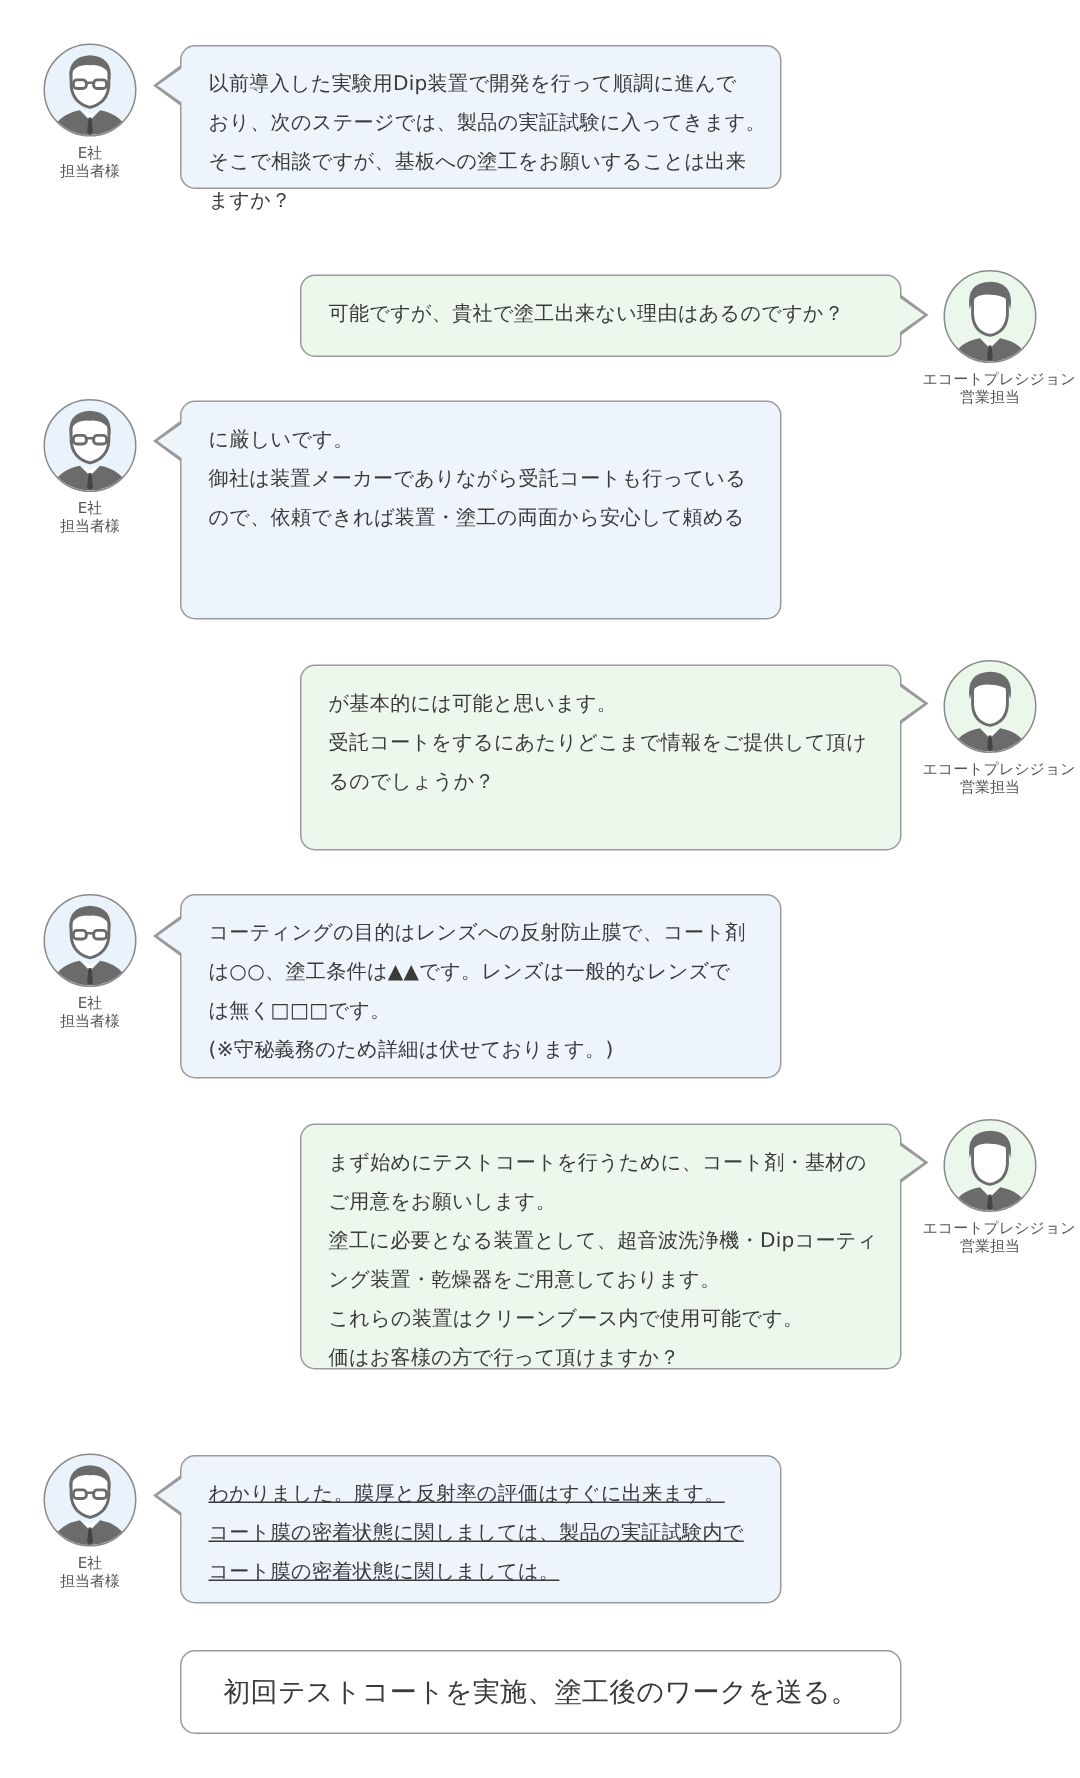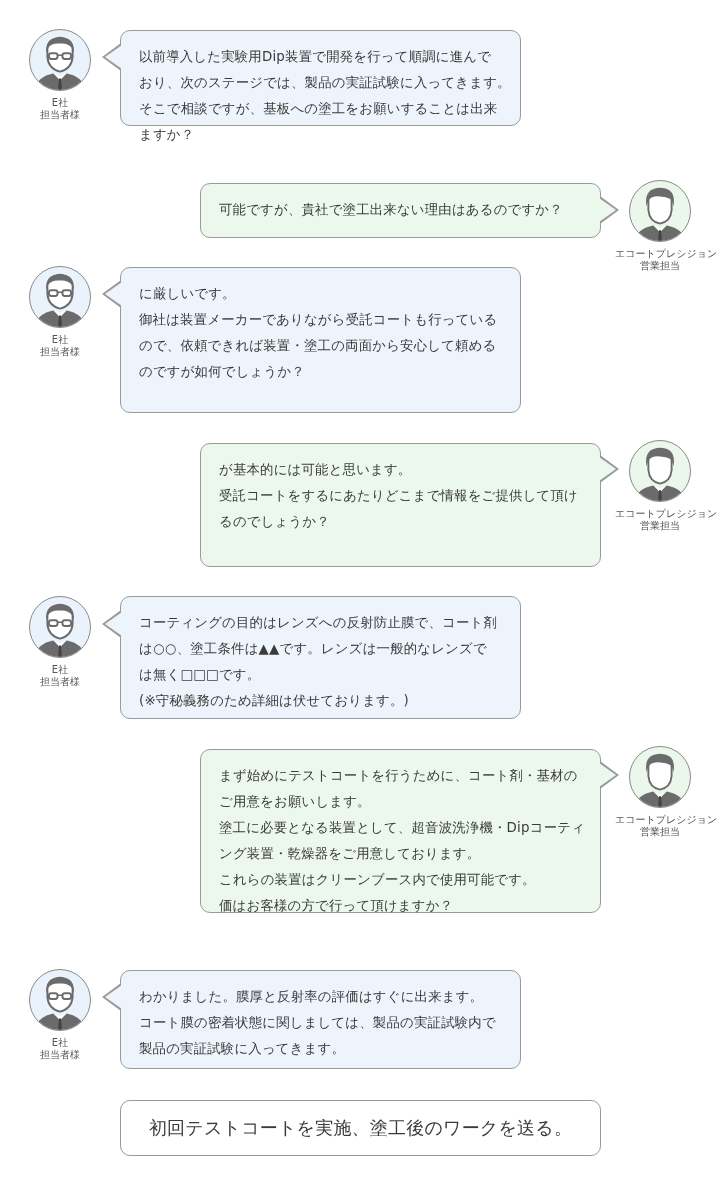--- a/index.html
+++ b/index.html
@@ -104,21 +104,20 @@
       </svg>
     </div>
     <div class="avatar-label">E社</div>
     <div class="avatar-label" style="margin-top:0;">担当者様</div>
   </div>
   <div class="tail left-outer" style="left:102px; top:280px;"></div>
   <div class="bubble client" style="left:120px; top:267px; width:401px; height:146px;">
     <span class="line">に厳しいです。</span>
     <span class="line">御社は装置メーカーでありながら受託コートも行っている</span>
     <span class="line">ので、依頼できれば装置・塗工の両面から安心して頼める</span>
-    <span class="line">のですが如何でしょうか？</span>
   </div>
   <div class="tail left-inner" style="left:105px; top:281.5px;"></div>
 </div>
 
 <div class="row" style="top:0;">
   <div class="bubble staff" style="left:200px; top:443px; width:401px; height:124px;">
     <span class="line">が基本的には可能と思います。</span>
     <span class="line">受託コートをするにあたりどこまで情報をご提供して頂け</span>
     <span class="line">るのでしょうか？</span>
   </div>
@@ -203,23 +202,23 @@
         <line x1="28.5" y1="26" x2="33.5" y2="26" stroke="#6b6b6b" stroke-width="1.6"></line>
         <path d="M4 62 Q8 48 24 45 L31 52 L38 45 Q54 48 58 62 Z" fill="#6b6b6b"></path>
         <path d="M26 45 L31 52 L36 45 L31 48 Z" fill="#fff"></path>
         <path d="M30 50 L32 50 L33 60 L31 62 L29 60 Z" fill="#444"></path>
       </svg>
     </div>
     <div class="avatar-label">E社</div>
     <div class="avatar-label" style="margin-top:0;">担当者様</div>
   </div>
   <div class="tail left-outer" style="left:102px; top:983px;"></div>
-  <div class="bubble client" style="left:120px; top:970px; width:401px; height:99px;">
+  <div class="bubble client" style="left:120px; top:970px; width:401px; height:99px;text-decoration:underline;">
     <span class="line">わかりました。膜厚と反射率の評価はすぐに出来ます。</span>
     <span class="line">コート膜の密着状態に関しましては、製品の実証試験内で</span>
-    <span class="line">製品の実証試験に入ってきます。</span>
+    <span class="line">コート膜の密着状態に関しましては。</span>
   </div>
   <div class="tail left-inner" style="left:105px; top:984.5px;"></div>
 </div>
 
 <div class="summary">
   <span>初回テストコートを実施、塗工後のワークを送る。</span>
 </div>
 
 </body></html>

